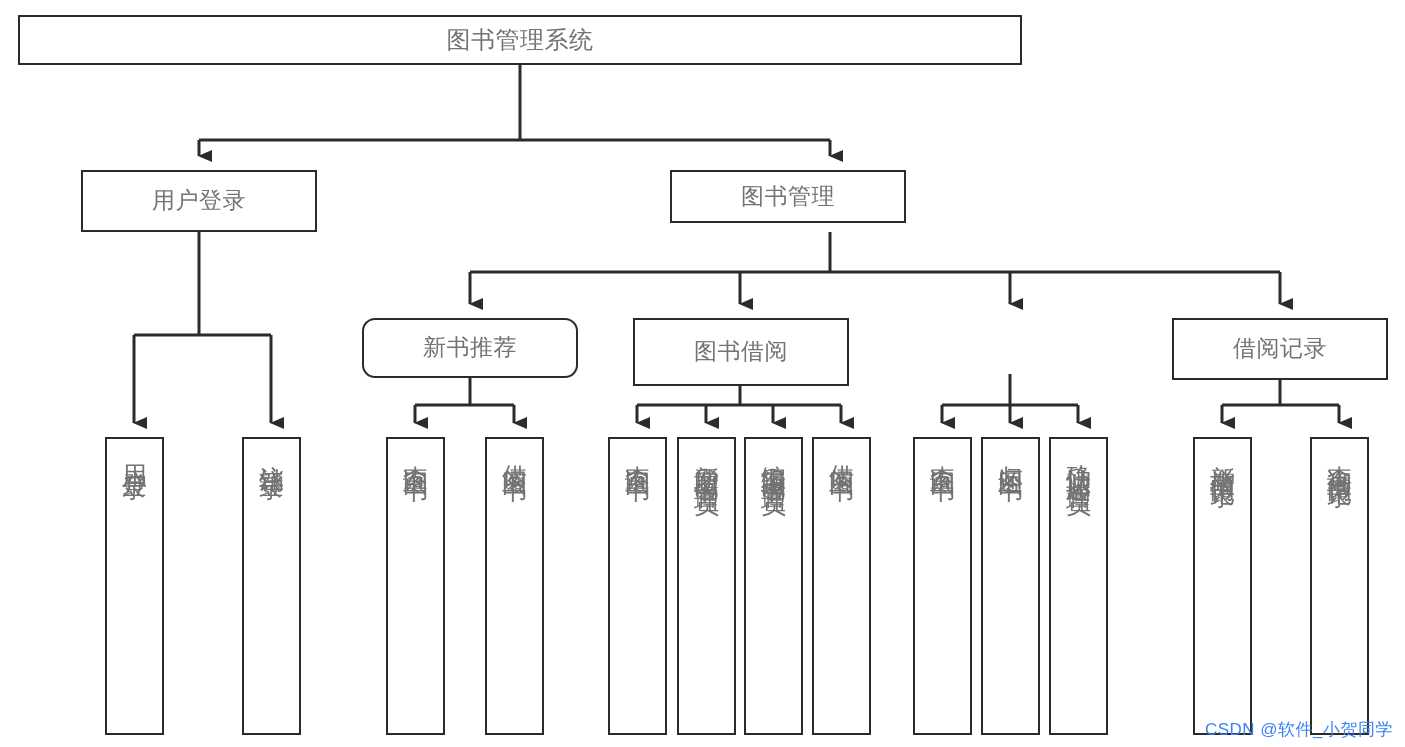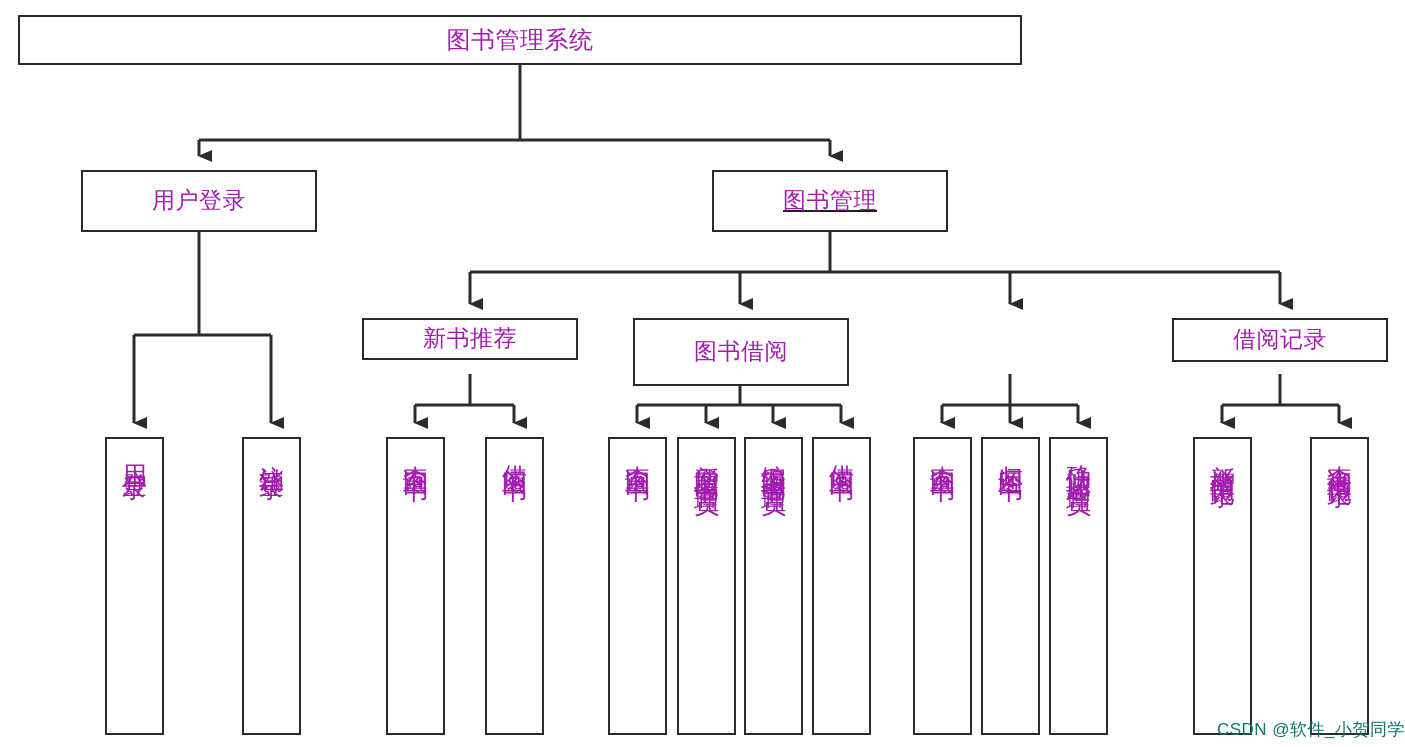--- a/index.html
+++ b/index.html
@@ -17,45 +17,45 @@
     border:2.5px solid #2b2b2b;
     display:flex;
     align-items:center;
     justify-content:center;
     overflow:hidden;
   }
   .node .label{
     line-height:1.18;
     text-align:center;
     letter-spacing:0.5px;
-    color:#a21caf;
+    color:#737373;
     white-space:pre;
   }
   .node.horiz .label{
     writing-mode:horizontal-tb;
     font-size:23px;
   }
   .node.root .label{font-size:24px;}
   .node.vert{
     align-items:flex-start;
     padding-top:6px;
   }
   .node.vert .label{
     writing-mode:vertical-rl;
     text-orientation:upright;
     font-size:25px;
     letter-spacing:4px;
     line-height:1;
   }
   #watermark{
     position:absolute;
-    right:0;
+    right:12px;
     bottom:6px;
     font-size:17px;
-    color:#0f766e;
+    color:#3b82f6;
     letter-spacing:0.5px;
     white-space:nowrap;
     pointer-events:none;
   }
 </style>
 </head>
 <body>
 
 <div id="diagram-root">
 
@@ -110,31 +110,31 @@
     </g>
   </svg>
 
   <div class="node horiz root" style="left:18px;top:15px;width:1004px;height:50px;">
     <span class="label">图书管理系统</span>
   </div>
 
   <div class="node horiz" style="left:81px;top:170px;width:236px;height:62px;">
     <span class="label">用户登录</span>
   </div>
-  <div class="node horiz" style="left:712px;top:170px;width:236px;height:62px;text-decoration:underline;">
+  <div class="node horiz" style="left:670px;top:170px;width:236px;height:53px;">
     <span class="label">图书管理</span>
   </div>
 
-  <div class="node horiz" style="left:362px;top:318px;width:216px;height:42px;">
+  <div class="node horiz" style="left:362px;top:318px;width:216px;height:60px;border-radius:13px;">
     <span class="label">新书推荐</span>
   </div>
   <div class="node horiz" style="left:633px;top:318px;width:216px;height:68px;">
     <span class="label">图书借阅</span>
   </div>
-  <div class="node horiz" style="left:1172px;top:318px;width:216px;height:44px;">
+  <div class="node horiz" style="left:1172px;top:318px;width:216px;height:62px;">
     <span class="label">借阅记录</span>
   </div>
 
   <div class="node vert" style="left:105px;top:437px;width:59px;height:298px;">
     <span class="label">用户登录</span>
   </div>
   <div class="node vert" style="left:242px;top:437px;width:59px;height:298px;">
     <span class="label">注销登录</span>
   </div>
 

